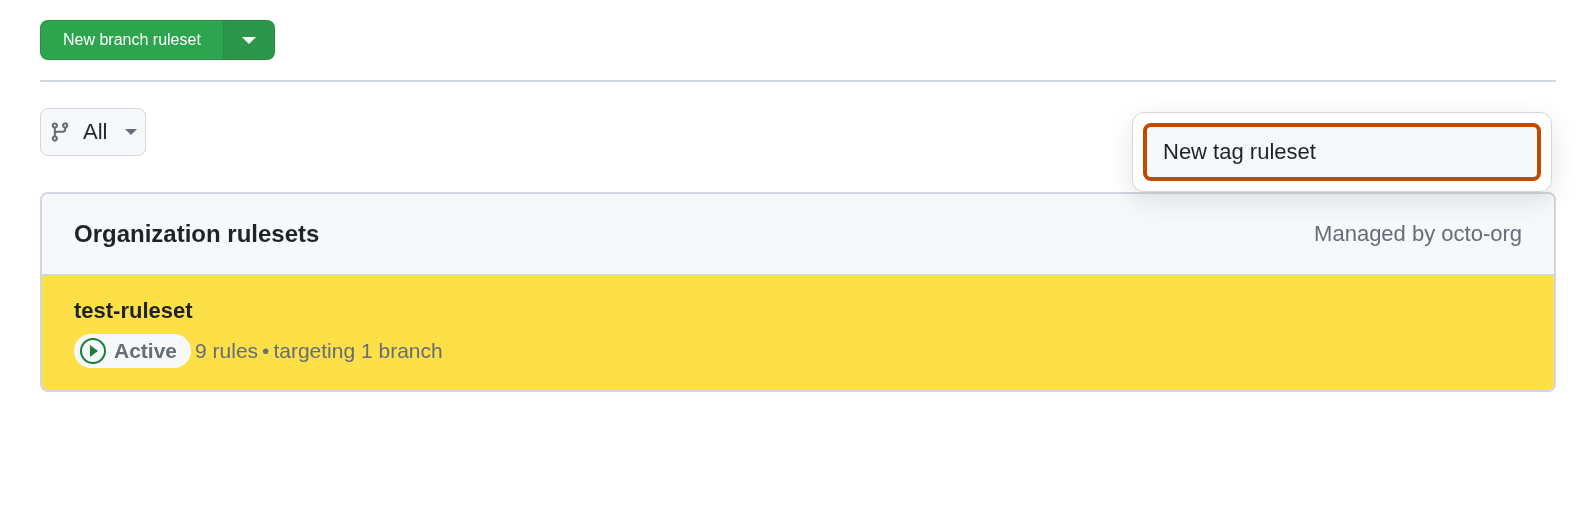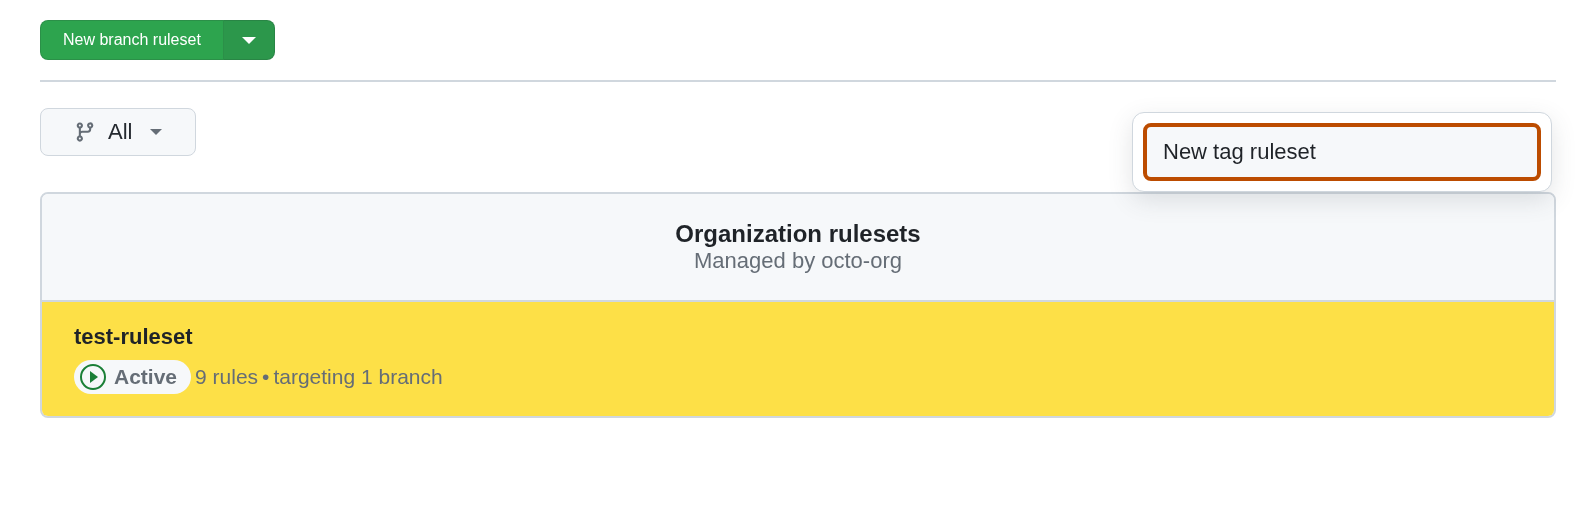--- a/index.html
+++ b/index.html
@@ -85,21 +85,21 @@
     .filter-row {
       margin-bottom: 36px;
     }
     .filter-button {
       display: inline-flex;
       align-items: center;
       gap: 12px;
       background: #f6f8fa;
       border: 1px solid #d0d7de;
       border-radius: 8px;
-      padding: 10px 33px;
+      padding: 10px 8px;
       font-size: 22px;
       color: #24292f;
       cursor: pointer;
     }
     .branch-icon {
       width: 22px;
       height: 22px;
     }
     .caret-down-dark {
       width: 0;
@@ -114,21 +114,20 @@
       border-radius: 8px;
       overflow: hidden;
     }
     .panel-header {
       display: flex;
       justify-content: space-between;
       align-items: center;
       background: #f6f8fa;
       padding: 26px 32px;
       border-bottom: 2px solid #d0d7de;
-      flex-direction: column;
     }
     .panel-header-title {
       font-size: 24px;
       font-weight: 600;
       color: #1f2328;
     }
     .panel-header-meta {
       font-size: 22px;
       color: #656d76;
     }

